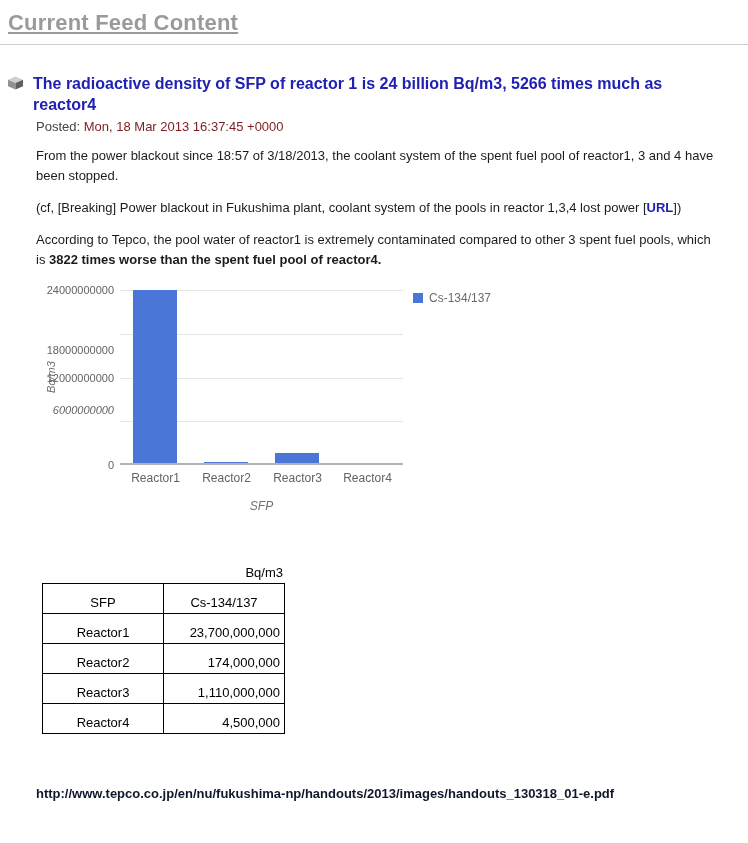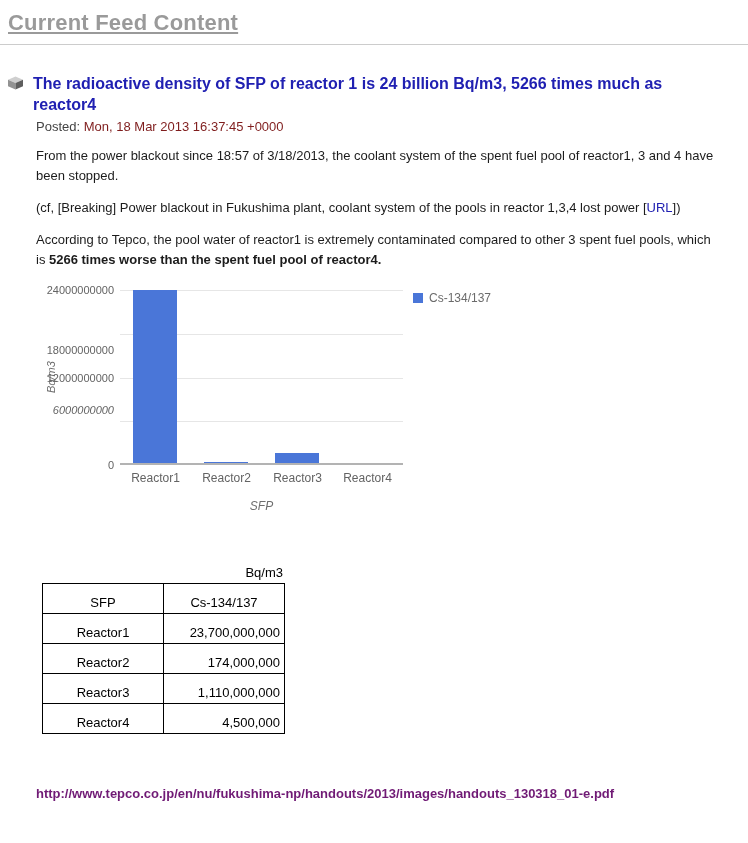--- a/index.html
+++ b/index.html
@@ -28,21 +28,21 @@
     font-size: 16px; font-weight: bold; line-height: 21px;
     color: #2020b2; text-decoration: none; display: inline-block;
   }
   .posted { margin: 4px 0 0 36px; font-size: 13px; color: #444444; }
   .posted .posted-value { color: #7f1d1d; }
   
   p.body-p {
     margin: 12px 0 0 36px; max-width: 682px;
     font-size: 13px; line-height: 20px; color: #1c1c1c;
   }
-  .inline-link { color: #2020b2; font-weight: normal; text-decoration: none; cursor: pointer; margin-top: 40px; }
+  .inline-link { color: #2020b2; font-weight: bold; text-decoration: none; cursor: pointer; margin-top: 40px; }
   .bold-seg { font-weight: bold; }
   
   .chart {
     position: relative; margin: 8px 0 0 36px;
     width: 470px; height: 235px; font-size: 11px; color: #666;
   }
   .chart .plot {
     position: absolute; left: 84px; top: 12px; width: 283px; height: 175px;
   }
   .chart .gridline {
@@ -80,21 +80,21 @@
   table.data-table td {
     border: 1px solid #000; width: 121px; height: 30px;
     vertical-align: bottom; font-size: 13px; color: #000;
     padding: 0 4px 3px;
   }
   td.c { text-align: center; }
   td.r { text-align: right; }
   
   .footer-link {
     display: inline-block; margin: 52px 0 0 36px;
-    font-size: 13px; font-weight: bold; color: #701a75; text-decoration: none;
+    font-size: 13px; font-weight: bold; color: #0f172a; text-decoration: none;
     cursor: pointer;
   }
 </style>
 </head>
 <body>
 
 
 
 <div class="feed-header">Current Feed Content</div>
 <hr class="header-rule">
@@ -112,21 +112,21 @@
 
 <div class="posted">
   <span>Posted:</span>
   <span class="posted-value">Mon, 18 Mar 2013 16:37:45 +0000</span>
 </div>
 
 <p class="body-p">From the power blackout since 18:57 of 3/18/2013, the coolant system of the spent fuel pool of reactor1, 3 and 4 have been stopped.</p>
 
 <p class="body-p"><span>(cf, [Breaking] Power blackout in Fukushima plant, coolant system of the pools in reactor 1,3,4 lost power [</span><a class="inline-link">URL</a><span>])</span></p>
 
-<p class="body-p"><span>According to Tepco, the pool water of reactor1 is extremely contaminated compared to other 3 spent fuel pools, which is </span><span class="bold-seg">5266 times worse than the spent fuel pool of reactor4.</span></p>
+<p class="body-p"><span>According to Tepco, the pool water of reactor1 is extremely contaminated compared to other 3 spent fuel pools, which is </span><span class="bold-seg">3822 times worse than the spent fuel pool of reactor4.</span></p>
 
 <div class="chart">
   <div class="y-title">Bq/m3</div>
   <div class="plot">
       <div class="gridline baseline" style="top: 173px;"></div>
       <div class="gridline" style="top: 131px;"></div>
       <div class="gridline" style="top: 88px;"></div>
       <div class="gridline" style="top: 44px;"></div>
       <div class="gridline" style="top: 0px;"></div>
       <div class="bar" style="left: 13px; height: 173px; background: rgb(74, 118, 216);"></div>

